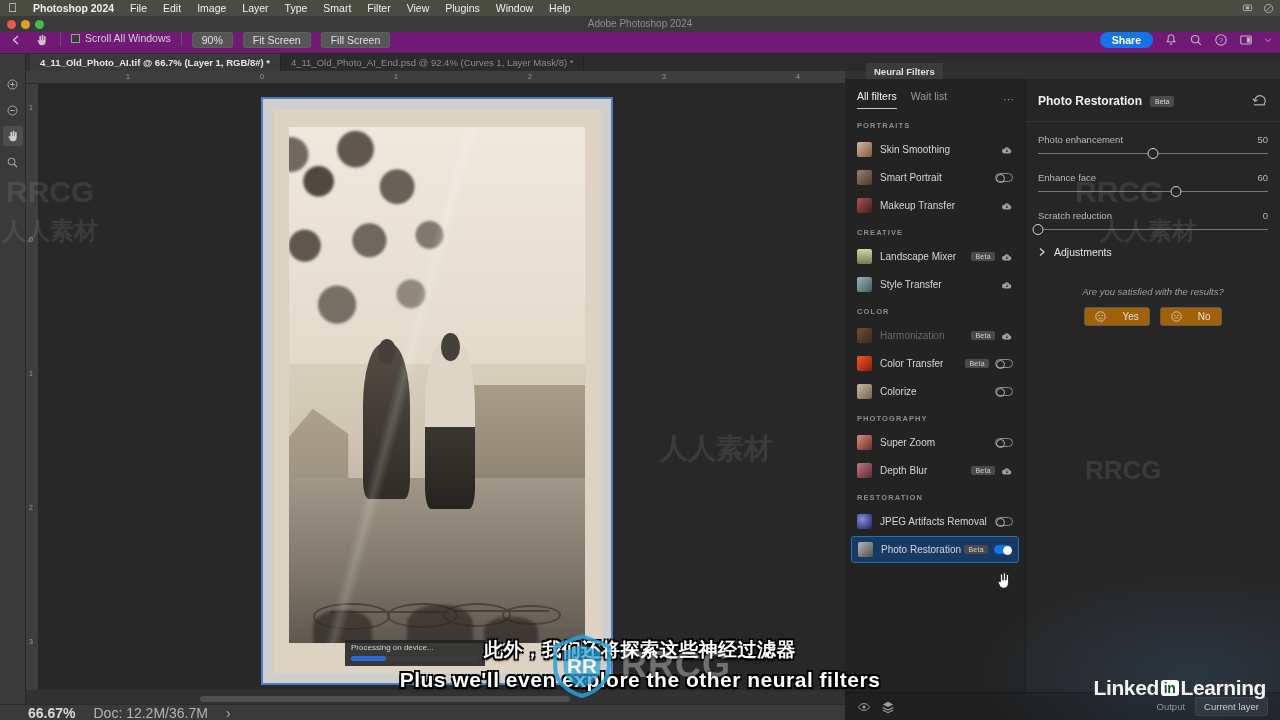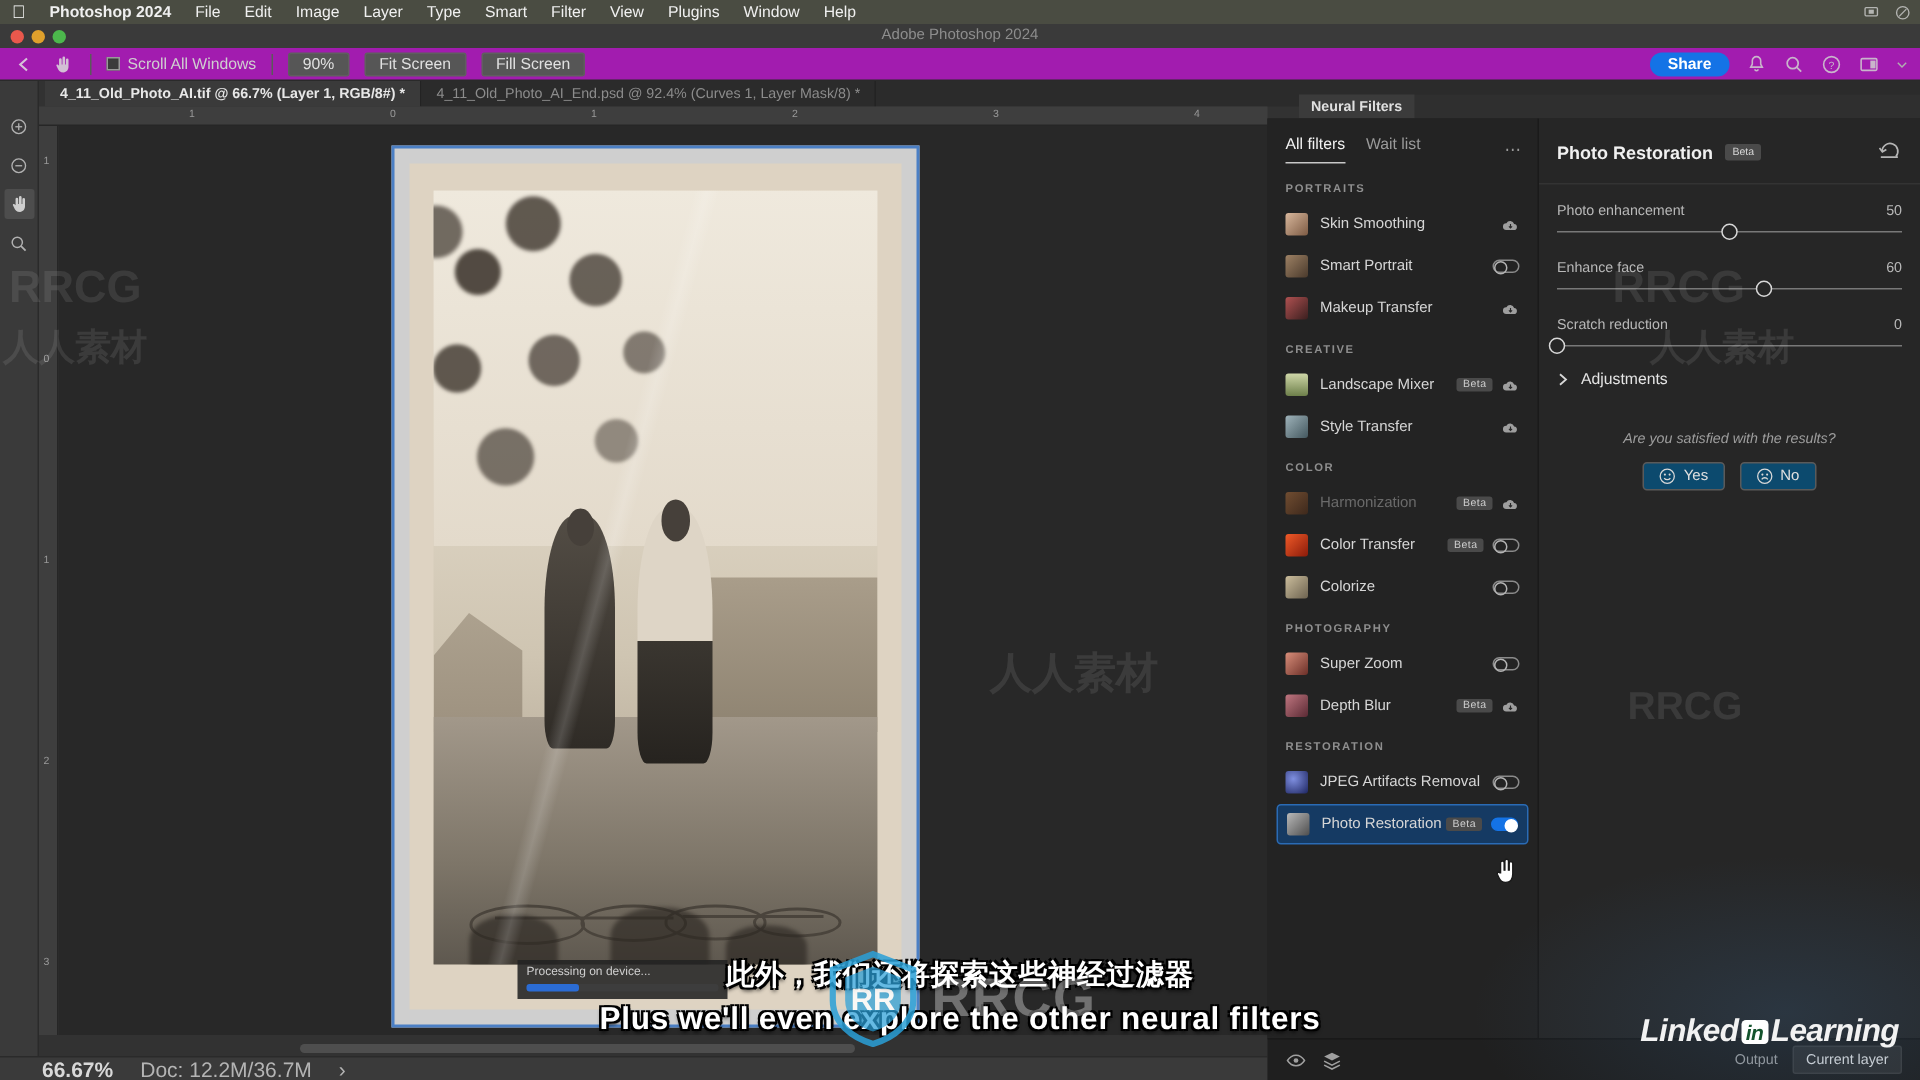--- a/index.html
+++ b/index.html
@@ -33,21 +33,21 @@
   .light { width:9px; height:9px; border-radius:50%; }
   .l-red{background:#e8584c;} .l-yel{background:#dfa02c;} .l-grn{background:#4cb84c;}
   .win-title {
     position:absolute; left:0; right:0; text-align:center;
     font-size:10px; color:#8d8d8d; line-height:16px;
   }
 
   
   .optbar {
     position:absolute; left:0; top:32px; width:1280px; height:22px;
-    background:#a21caf; display:flex; align-items:center; padding:0 8px; gap:10px;
+    background:#701a75; display:flex; align-items:flex-start; padding:0 8px; gap:10px;
     border-bottom:1px solid #2a2a2a;
   }
   .opt-ico { width:16px; height:16px; display:flex; align-items:center; justify-content:center; opacity:.85; }
   .opt-sep { width:1px; height:14px; background:#5a5a5a; }
   .check-wrap { display:flex; align-items:center; gap:5px; font-size:10.5px; color:#d0d0d0; }
   .chkbox { width:9px; height:9px; border:1px solid #9a9a9a; background:#3b3b3b; }
   .opt-btn {
     height:16px; padding:0 9px; background:#565656; border:1px solid #5f5f5f;
     border-radius:2px; font-size:10.5px; color:#e0e0e0; line-height:14px;
     display:flex; align-items:center;
@@ -268,22 +268,22 @@
     border:1.5px solid #d8d8d8; background:#262626; transform:translateX(-50%);
     box-sizing:border-box;
   }
   .adj-row { display:flex; align-items:center; gap:8px; padding:16px 12px 0 12px; }
   .adj-label { font-size:10.5px; color:#e4e4e4; }
   .satisfy {
     text-align:center; margin-top:28px; font-size:9.5px; font-style:italic; color:#9e9e9e;
   }
   .yn-row { display:flex; justify-content:center; gap:10px; margin-top:10px; }
   .yn-btn {
-    display:flex; align-items:center; gap:5px; border:1px solid #5a5a5a;
-    border-radius:3px; padding:3px 10px; font-size:10px; color:#e0e0e0; background:#0c4a6e;
+    display:flex; align-items:center; gap:16px; border:1px solid #5a5a5a;
+    border-radius:3px; padding:3px 10px; font-size:10px; color:#e0e0e0; background:#a16207;
   }
 
   
   .nf-bottom {
     position:absolute; left:845px; bottom:0; width:435px; height:28px;
     background:#1f1f1f; display:flex; align-items:center; padding:0 12px; gap:10px;
     border-top:1px solid #191919;
   }
   .nfb-ico { width:14px; height:14px; opacity:.8; }
   .out-label { margin-left:auto; font-size:9.5px; color:#9e9e9e; }
@@ -318,21 +318,21 @@
   }
   .wm-shield { width:66px; height:66px; opacity:.85; }
   .wm-rrcg {
     font-size:36px; font-weight:bold; color:rgba(255,255,255,.34);
     letter-spacing:1px;
   }
 
   .lil {
     position:absolute; right:14px; bottom:20px;
     font-size:21px; font-weight:bold; color:#f2f2f2;
-    display:flex; align-items:center; letter-spacing:-.4px;font-style:italic;
+    display:flex; align-items:center; letter-spacing:-.4px;
   }
   .lil .inbox {
     display:inline-block; background:#fff; color:#14532d; border-radius:3px;
     font-size:14px; padding:1px 3px; margin:0 2px; line-height:1;
   }
   .lil-glow {
     position:absolute; right:0px; bottom:0px; width:300px; height:150px;
     background:radial-gradient(ellipse at 70% 70%, rgba(60,110,160,.22), transparent 70%);
     pointer-events:none;
   }

